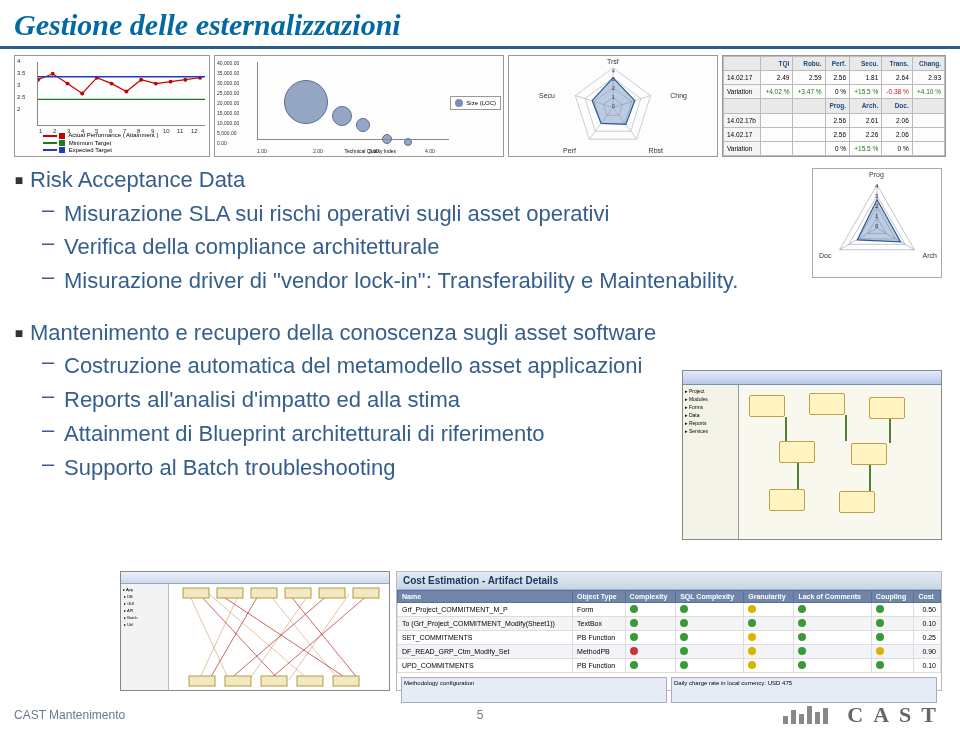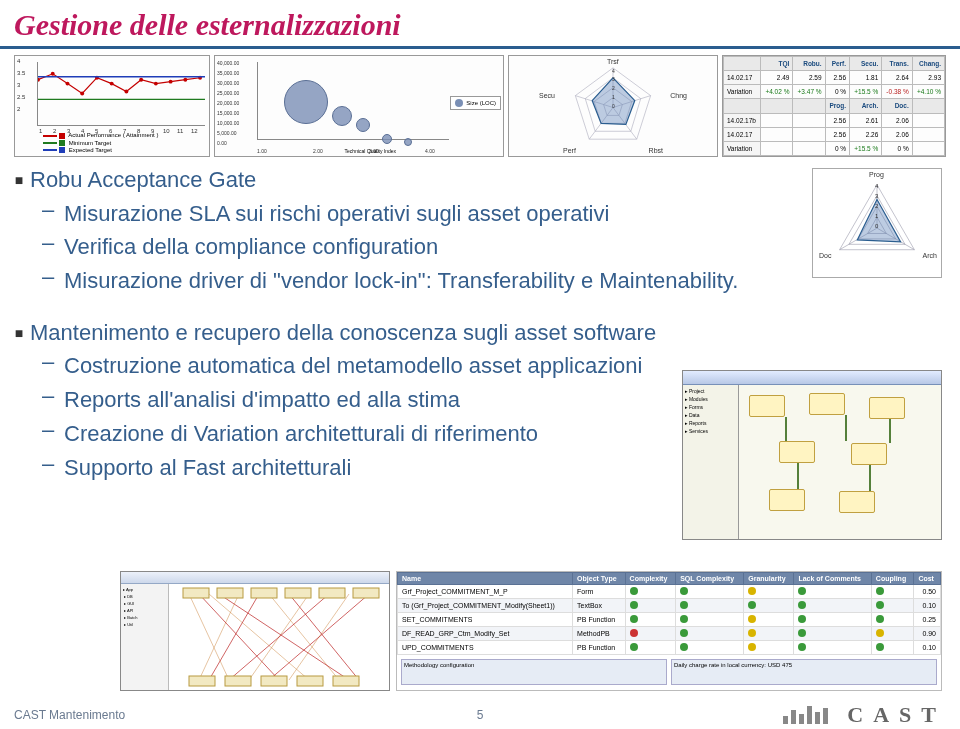--- a/index.html
+++ b/index.html
@@ -9,21 +9,21 @@
     font-family: Arial, Helvetica, sans-serif;
     background: #fff;
     position: relative;
     overflow: hidden;
   }
   .title-bar {
     padding: 8px 14px 4px;
     border-bottom: 3px solid #2a5d8f;
   }
   .title-bar h1 {
-    color: #be185d;
+    color: #0369a1;
     font-size: 30px;
     font-weight: bold;
     font-style: italic;
     font-family: "Times New Roman", Times, serif;
   }
   .top-charts {
     display: flex;
     gap: 4px;
     padding: 6px 14px 2px;
     height: 110px;
@@ -317,29 +317,29 @@
             <td></td>
           </tr>
     </tbody>
       </table>
   </div>
 </div>
 
 <div class="content">
   <div class="bul1">
     <div class="m">■</div>
-    <div class="t">Robu Acceptance Gate</div>
+    <div class="t">Risk Acceptance Data</div>
   </div>
   <div class="bul2">
       <div class="m">–</div>
       <div class="t">Misurazione SLA sui rischi operativi sugli asset operativi</div>
     </div>
   <div class="bul2">
       <div class="m">–</div>
-      <div class="t">Verifica della compliance configuration</div>
+      <div class="t">Verifica della compliance architetturale</div>
     </div>
   <div class="bul2">
       <div class="m">–</div>
       <div class="t">Misurazione driver di "vendor lock-in": Transferability e Maintenability.</div>
     </div>
 
   <div class="spacer"></div>
 
   <div class="bul1">
     <div class="m">■</div>
@@ -348,25 +348,25 @@
   <div class="bul2">
       <div class="m">–</div>
       <div class="t">Costruzione automatica del metamodello asset applicazioni</div>
     </div>
   <div class="bul2">
       <div class="m">–</div>
       <div class="t">Reports all'analisi d'impatto ed alla stima</div>
     </div>
   <div class="bul2">
       <div class="m">–</div>
-      <div class="t">Creazione di Variation architetturali di riferimento</div>
-    </div>
-  <div class="bul2">
-      <div class="m">–</div>
-      <div class="t">Supporto al Fast architetturali</div>
+      <div class="t">Attainment di Blueprint architetturali di riferimento</div>
+    </div>
+  <div class="bul2">
+      <div class="m">–</div>
+      <div class="t">Supporto al Batch troubleshooting</div>
     </div>
 </div>
 
 <div class="inline-radar">
   <svg viewBox="0 0 130 110">
     <g transform="translate(65,60)">
       <g stroke="#99a" fill="none" stroke-width="0.6">
         <polygon points="0,-44 38,22 -38,22"></polygon>
           <polygon points="0,-33 28.5,16.5 -28.5,16.5"></polygon>
         <polygon points="0,-22 19,11 -19,11"></polygon>
@@ -456,20 +456,21 @@
             <rect x="56" y="92" width="26" height="10"></rect>
           <rect x="92" y="92" width="26" height="10"></rect>
             <rect x="128" y="92" width="26" height="10"></rect>
           <rect x="164" y="92" width="26" height="10"></rect>
         </g>
       </svg>
     </div>
   </div>
 
   <div class="cost-panel">
+    <div class="hdr">Cost Estimation - Artifact Details</div>
     <table class="cost-tbl">
       <tbody>
           <tr>
         <th>Name</th>
             <th>Object Type</th>
         <th>Complexity</th>
             <th>SQL Complexity</th>
         <th>Granularity</th>
             <th>Lack of Comments</th>
         <th>Coupling</th>

